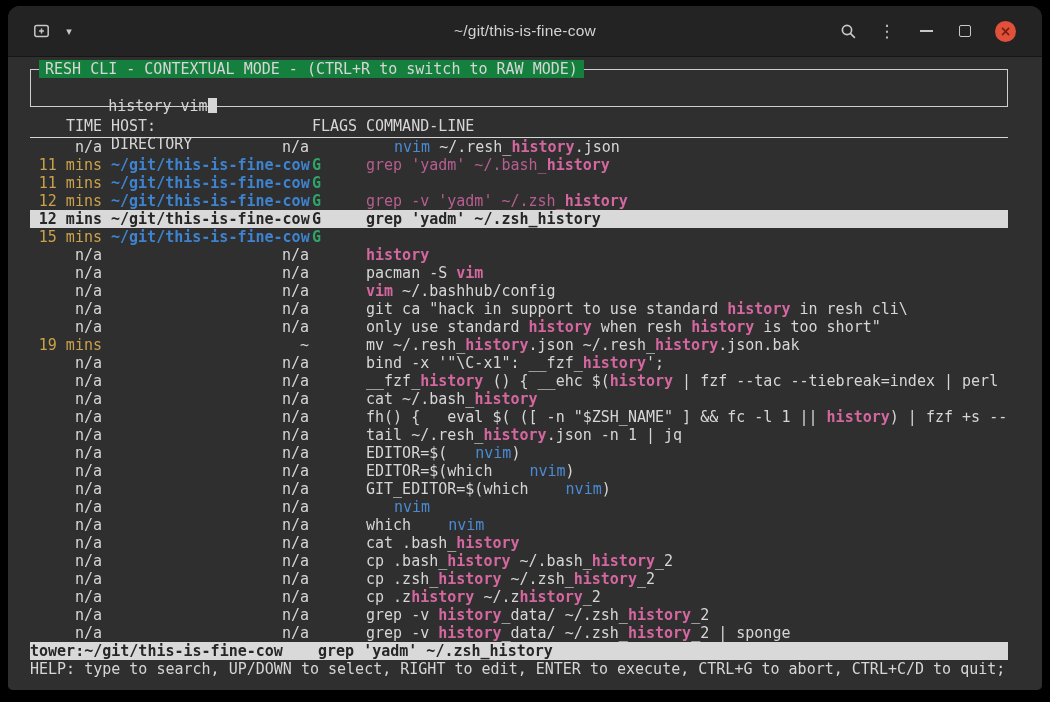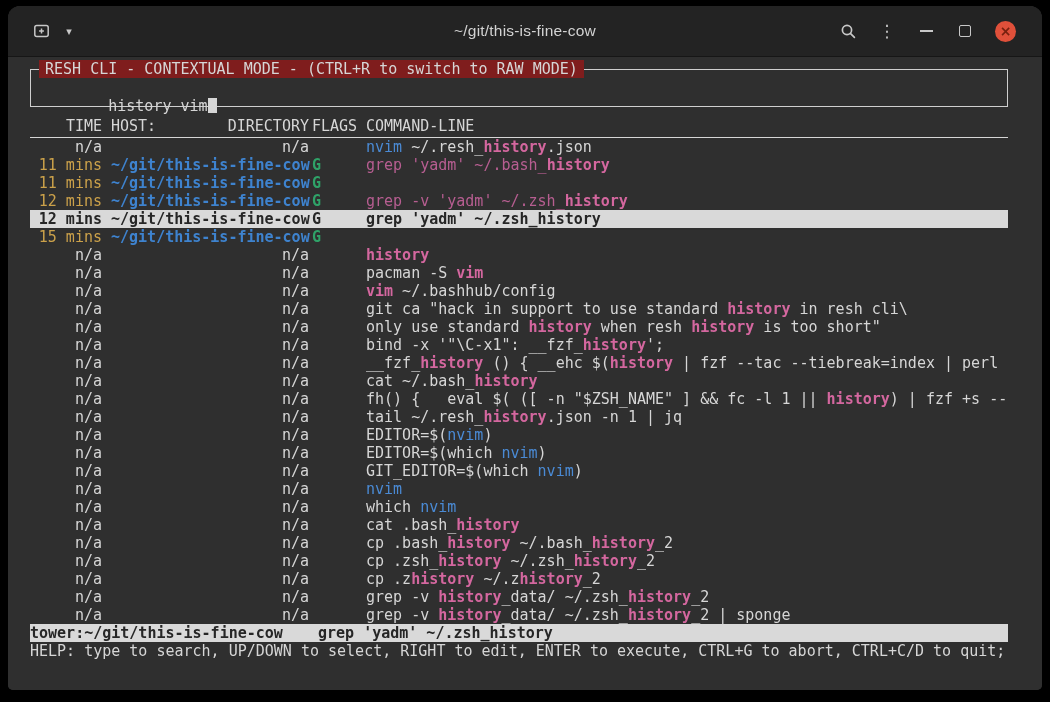--- a/index.html
+++ b/index.html
@@ -35,40 +35,40 @@
     color:#78200f;font-size:14px;font-weight:bold;line-height:21px;text-align:center;
     font-family:"DejaVu Sans",sans-serif;
   }
   
   .terminal{
     position:relative;height:633px;background:#2f2f2f;
     padding:12px 34px 0 22px;color:#d6d6d6;font-size:15px;
   }
   .query-box{position:relative;border:1px solid #cfcfcf;height:38px;box-sizing:border-box;}
   .query-title{
-    position:absolute;top:-10px;left:8px;background:#7f1d1d;padding:0 6px;
+    position:absolute;top:-10px;left:8px;background:#15803d;padding:0 6px;
     color:#d6d6d6;font-size:15px;line-height:18px;white-space:pre;
   }
   .query-line{padding:9px 0 0 5px;line-height:18px;white-space:pre;}
   .cursor{display:inline-block;width:9px;height:15px;background:#d6d6d6;vertical-align:-2px;}
   
   .thead{margin-top:10px;border-bottom:1px solid #d6d6d6;height:20px;justify-content:flex-end;}
   .thead,.trow{display:flex;line-height:18px;font-size:15px;white-space:pre;}
   .trow{height:18px;}
   .col{flex:none;display:block;}
   .time{width:72px;text-align:right;}
-  .loc{width:198px;margin-left:9px;text-align:right;}
+  .loc{width:198px;margin-left:9px;text-align:right;flex-direction:column;}
   .thead .loc{display:flex;justify-content:space-between;text-align:left;}
   .flag{width:45px;margin-left:3px;}
   .cmd{flex:1 1 auto;margin-left:9px;overflow:hidden;}
   
   .pl{color:#d6d6d6;}
   .mt{color:#d4679f;font-weight:bold;margin-top:8px;}
   .mg{color:#b75e91;}
-  .nv{color:#4a8ad4;}
+  .nv{color:#4a8ad4;margin-left:28px;}
   .yl{color:#cba14a;}
   .ho{color:#3e83cf;font-weight:bold;}
   .gr{color:#2fa368;font-weight:bold;}
   .trow.selected{background:#d9d9d9;font-weight:bold;}
   .trow.selected .col,.trow.selected .seg{color:#262626 !important;}
   
   .statusbar{
     display:flex;margin-top:0;background:#d9d9d9;color:#262626;font-weight:bold;
     height:18px;line-height:18px;font-size:15px;white-space:pre;
   }
@@ -144,20 +144,21 @@
         <div class="trow"><span class="col time yl">11 mins</span><span class="col loc ho">~/git/this-is-fine-cow</span><span class="col flag gr">G</span><span class="col cmd"><span class="seg mg">grep 'yadm' ~/.bash_</span><span class="seg mt">history</span></span></div>
         <div class="trow"><span class="col time yl">11 mins</span><span class="col loc ho">~/git/this-is-fine-cow</span><span class="col flag gr">G</span></div>
         <div class="trow"><span class="col time yl">12 mins</span><span class="col loc ho">~/git/this-is-fine-cow</span><span class="col flag gr">G</span><span class="col cmd"><span class="seg mg">grep -v 'yadm' ~/.zsh_</span><span class="seg mt">history</span></span></div>
         <div class="trow selected"><span class="col time yl">12 mins</span><span class="col loc ho">~/git/this-is-fine-cow</span><span class="col flag gr">G</span><span class="col cmd"><span class="seg pl">grep 'yadm' ~/.zsh_</span><span class="seg mt">history</span></span></div>
         <div class="trow"><span class="col time yl">15 mins</span><span class="col loc ho">~/git/this-is-fine-cow</span><span class="col flag gr">G</span></div>
         <div class="trow"><span class="col time pl">n/a</span><span class="col loc pl">n/a</span><span class="col flag gr"></span><span class="col cmd"><span class="seg mt">history</span></span></div>
         <div class="trow"><span class="col time pl">n/a</span><span class="col loc pl">n/a</span><span class="col flag gr"></span><span class="col cmd"><span class="seg pl">pacman -S </span><span class="seg mt">vim</span></span></div>
         <div class="trow"><span class="col time pl">n/a</span><span class="col loc pl">n/a</span><span class="col flag gr"></span><span class="col cmd"><span class="seg mt">vim</span><span class="seg pl"> ~/.bashhub/config</span></span></div>
         <div class="trow"><span class="col time pl">n/a</span><span class="col loc pl">n/a</span><span class="col flag gr"></span><span class="col cmd"><span class="seg pl">git ca "hack in support to use standard </span><span class="seg mt">history</span><span class="seg pl"> in resh cli\</span></span></div>
         <div class="trow"><span class="col time pl">n/a</span><span class="col loc pl">n/a</span><span class="col flag gr"></span><span class="col cmd"><span class="seg pl">only use standard </span><span class="seg mt">history</span><span class="seg pl"> when resh </span><span class="seg mt">history</span><span class="seg pl"> is too short"</span></span></div>
+        <div class="trow"><span class="col time yl">19 mins</span><span class="col loc pl">~</span><span class="col flag gr"></span><span class="col cmd"><span class="seg pl">mv ~/.resh_</span><span class="seg mt">history</span><span class="seg pl">.json ~/.resh_</span><span class="seg mt">history</span><span class="seg pl">.json.bak</span></span></div>
         <div class="trow"><span class="col time pl">n/a</span><span class="col loc pl">n/a</span><span class="col flag gr"></span><span class="col cmd"><span class="seg pl">bind -x '"\C-x1": __fzf_</span><span class="seg mt">history</span><span class="seg pl">';</span></span></div>
         <div class="trow"><span class="col time pl">n/a</span><span class="col loc pl">n/a</span><span class="col flag gr"></span><span class="col cmd"><span class="seg pl">__fzf_</span><span class="seg mt">history</span><span class="seg pl"> () { __ehc $(</span><span class="seg mt">history</span><span class="seg pl"> | fzf --tac --tiebreak=index | perl -ne</span></span></div>
         <div class="trow"><span class="col time pl">n/a</span><span class="col loc pl">n/a</span><span class="col flag gr"></span><span class="col cmd"><span class="seg pl">cat ~/.bash_</span><span class="seg mt">history</span></span></div>
         <div class="trow"><span class="col time pl">n/a</span><span class="col loc pl">n/a</span><span class="col flag gr"></span><span class="col cmd"><span class="seg pl">fh() {   eval $( ([ -n "$ZSH_NAME" ] &amp;&amp; fc -l 1 || </span><span class="seg mt">history</span><span class="seg pl">) | fzf +s --tac</span></span></div>
         <div class="trow"><span class="col time pl">n/a</span><span class="col loc pl">n/a</span><span class="col flag gr"></span><span class="col cmd"><span class="seg pl">tail ~/.resh_</span><span class="seg mt">history</span><span class="seg pl">.json -n 1 | jq</span></span></div>
         <div class="trow"><span class="col time pl">n/a</span><span class="col loc pl">n/a</span><span class="col flag gr"></span><span class="col cmd"><span class="seg pl">EDITOR=$(</span><span class="seg nv">nvim</span><span class="seg pl">)</span></span></div>
         <div class="trow"><span class="col time pl">n/a</span><span class="col loc pl">n/a</span><span class="col flag gr"></span><span class="col cmd"><span class="seg pl">EDITOR=$(which </span><span class="seg nv">nvim</span><span class="seg pl">)</span></span></div>
         <div class="trow"><span class="col time pl">n/a</span><span class="col loc pl">n/a</span><span class="col flag gr"></span><span class="col cmd"><span class="seg pl">GIT_EDITOR=$(which </span><span class="seg nv">nvim</span><span class="seg pl">)</span></span></div>
         <div class="trow"><span class="col time pl">n/a</span><span class="col loc pl">n/a</span><span class="col flag gr"></span><span class="col cmd"><span class="seg nv">nvim</span></span></div>
         <div class="trow"><span class="col time pl">n/a</span><span class="col loc pl">n/a</span><span class="col flag gr"></span><span class="col cmd"><span class="seg pl">which </span><span class="seg nv">nvim</span></span></div>

